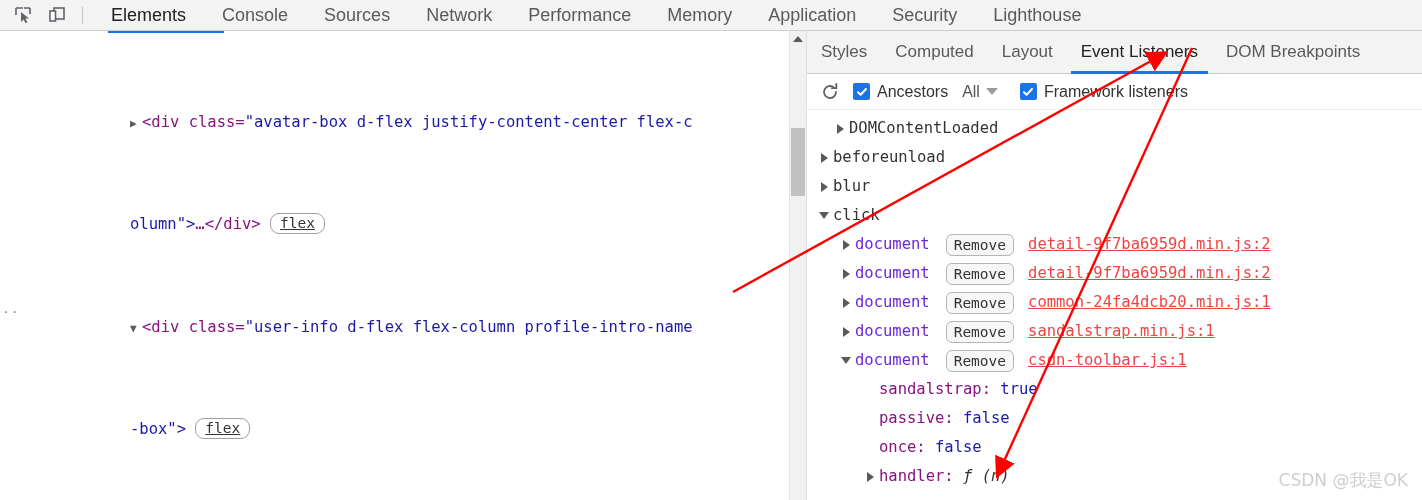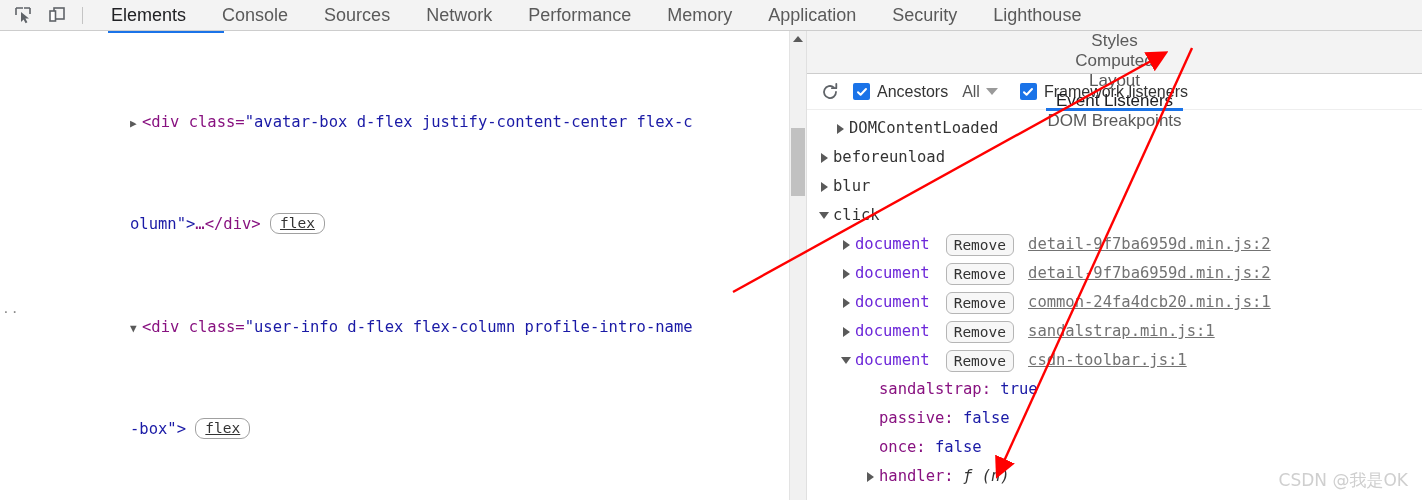--- a/index.html
+++ b/index.html
@@ -114,21 +114,21 @@
     width: 616px; height: 469px;
     background: #ffffff;
     border-left: 1px solid #e0e0e0;
     overflow: hidden;
   }
   .side-tabs {
     position: relative;
     height: 43px;
     background: #f3f3f3;
     border-bottom: 1px solid #cdcdcd;
-    display: flex; align-items: center; flex-direction: column;
+    display: flex; align-items: center;
   }
   .stab {
     padding: 0 14px;
     font-size: 17px;
     color: #5a5a5a;
     height: 43px;
     display: flex; align-items: center;
     white-space: nowrap;
     position: relative;
   }
@@ -204,21 +204,21 @@
     font-family: "DejaVu Sans Mono", monospace;
     font-size: 14.5px;
     line-height: 18px;
     padding: 1px 7px;
     border: 1px solid #b5b5b5;
     border-radius: 6px;
     background: #f7f7f7;
     color: #333;
     margin: 0 14px 0 16px;
   }
-  .src-link { color: #737373; text-decoration: underline; }
+  .src-link { color: #ef4444; text-decoration: underline; }
   .prop-key { color: #881280; }
   .prop-val { color: #1a1aa6; }
   .fn-italic { font-style: italic; color: #333; }
 
   
   .anno { position: absolute; left: 0; top: 0; width: 1422px; height: 500px; pointer-events: none; }
 
   
   .watermark {
     position: absolute; right: 14px; bottom: 8px;

